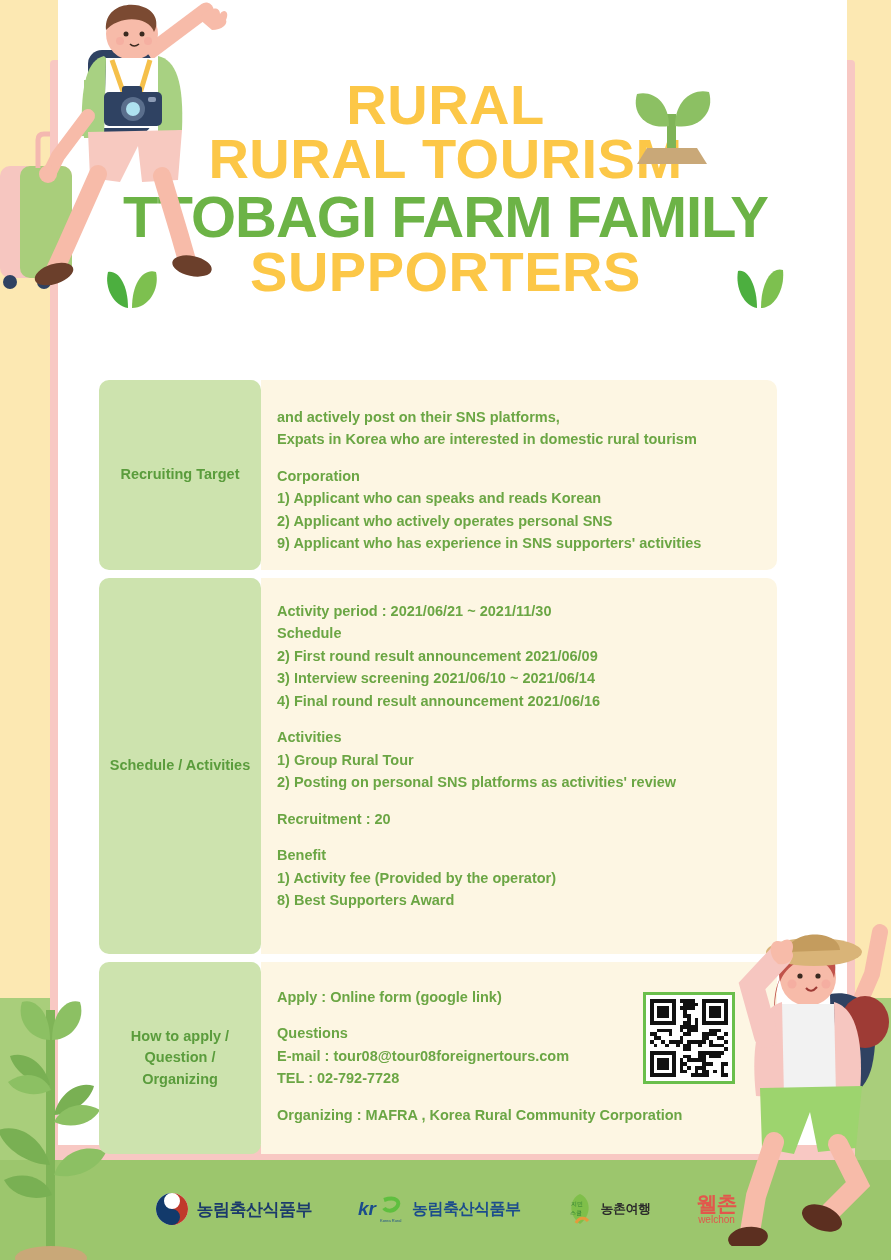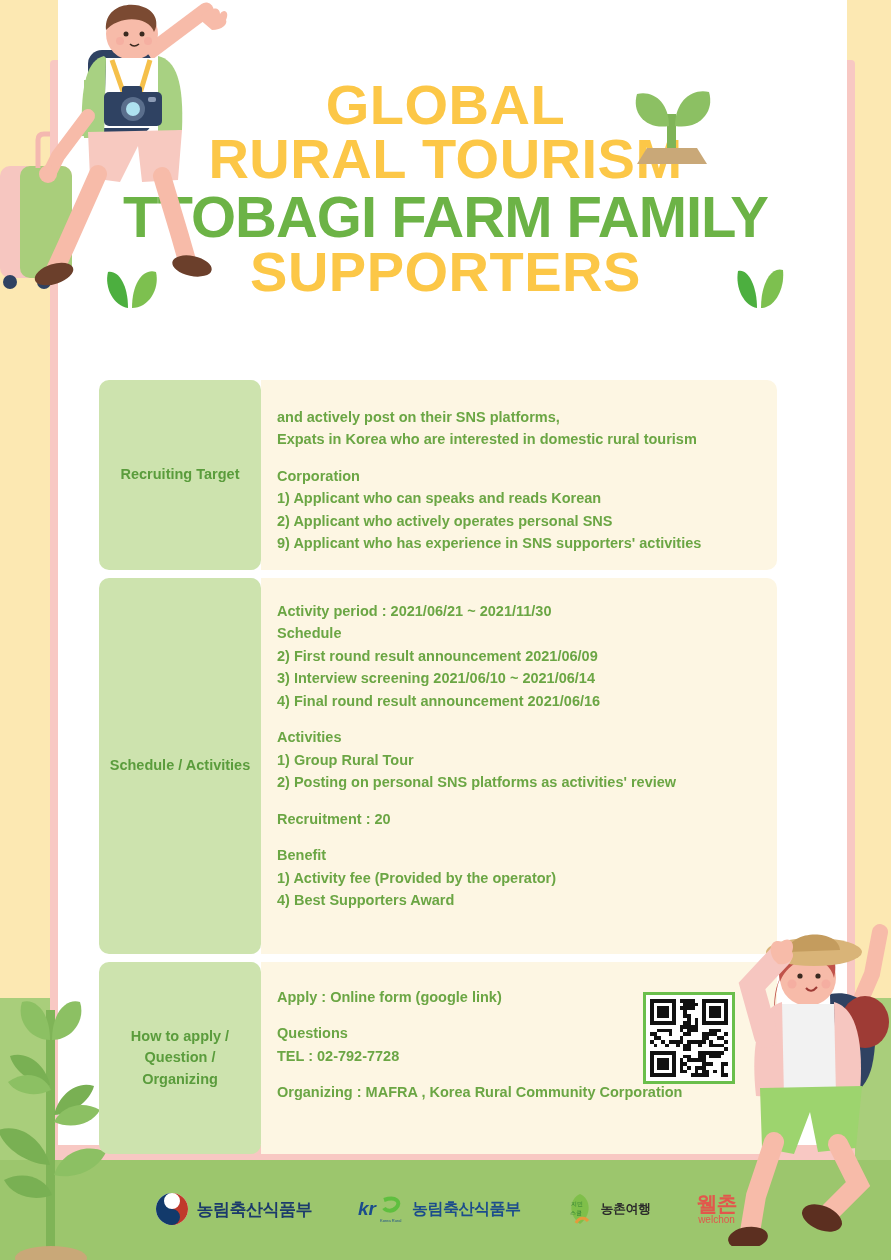--- a/index.html
+++ b/index.html
@@ -128,21 +128,21 @@
     <path d="M57 100 C 41 108, 22 104, 14 92 C 30 80, 50 84, 57 100 Z" fill="#8CC063"></path>
     <path d="M60 125 C 76 125, 96 112, 100 96 C 82 90, 64 106, 60 125 Z" fill="#79B053"></path>
     <path d="M60 132 C 78 140, 98 134, 106 120 C 88 110, 68 116, 60 132 Z" fill="#8CC063"></path>
     <path d="M56 175 C 36 175, 10 160, 4 140 C 28 132, 50 152, 56 175 Z" fill="#79B053"></path>
     <path d="M60 185 C 80 190, 104 180, 112 162 C 90 152, 66 164, 60 185 Z" fill="#8CC063"></path>
     <path d="M58 205 C 40 212, 18 206, 10 190 C 30 180, 52 188, 58 205 Z" fill="#79B053"></path>
     <ellipse cx="57" cy="268" rx="36" ry="12" fill="#C9A878"></ellipse>
   </svg>
 
   <div class="title-wrap">
-    <div class="title-line t-yellow">GLOBAL</div>
+    <div class="title-line t-yellow">RURAL</div>
     <div class="title-line t-yellow">RURAL TOURISM</div>
     <div class="title-line t-green">TTOBAGI FARM FAMILY</div>
     <div class="title-line t-yellow">SUPPORTERS</div>
   </div>
 
   <svg class="sprout-main" viewBox="0 0 96 86">
     <rect x="42" y="30" width="9" height="36" fill="#7FB457"></rect>
     <path d="M44 42 C 44 18, 28 6, 12 10 C 6 30, 22 46, 44 42 Z" fill="#8CC063"></path>
     <path d="M50 42 C 50 16, 68 4, 84 8 C 90 28, 74 46, 50 42 Z" fill="#8CC063"></path>
     <path d="M22 64 L 72 64 L 82 80 L 12 80 Z" fill="#C9A878"></path>
@@ -187,34 +187,35 @@
         <div class="ln">4) Final round result announcement 2021/06/16</div>
         <div class="gap"></div>
         <div class="ln">Activities</div>
         <div class="ln">1) Group Rural Tour</div>
         <div class="ln">2) Posting on personal SNS platforms as activities' review</div>
         <div class="gap"></div>
         <div class="ln">Recruitment : 20</div>
         <div class="gap"></div>
         <div class="ln">Benefit</div>
         <div class="ln">1) Activity fee (Provided by the operator)</div>
-        <div class="ln">4) Best Supporters Award</div>
+        <div class="ln">8) Best Supporters Award</div>
       </div>
     </div>
 
     <div class="row row3" style="height:192px;">
       <div class="row-label">
         <span style="white-space:pre-line;">How to apply  /
 Question   /
 Organizing</span>
       </div>
       <div class="row-body" style="padding-top:24px;">
         <div class="ln">Apply : Online form (google link)</div>
         <div class="gap"></div>
         <div class="ln">Questions</div>
+        <div class="ln">E-mail :  tour08@tour08foreignertours.com</div>
         <div class="ln">TEL     : 02-792-7728</div>
         <div class="gap"></div>
         <div class="ln">Organizing : MAFRA , Korea Rural Community Corporation</div>
 
         <div class="qr-box">
           <div class="qr-grid" id="qrgrid">
               <i style="background: rgb(17, 17, 17);"></i>
               <i style="background: rgb(17, 17, 17);"></i>
               <i style="background: rgb(17, 17, 17);"></i>
               <i style="background: rgb(17, 17, 17);"></i>

